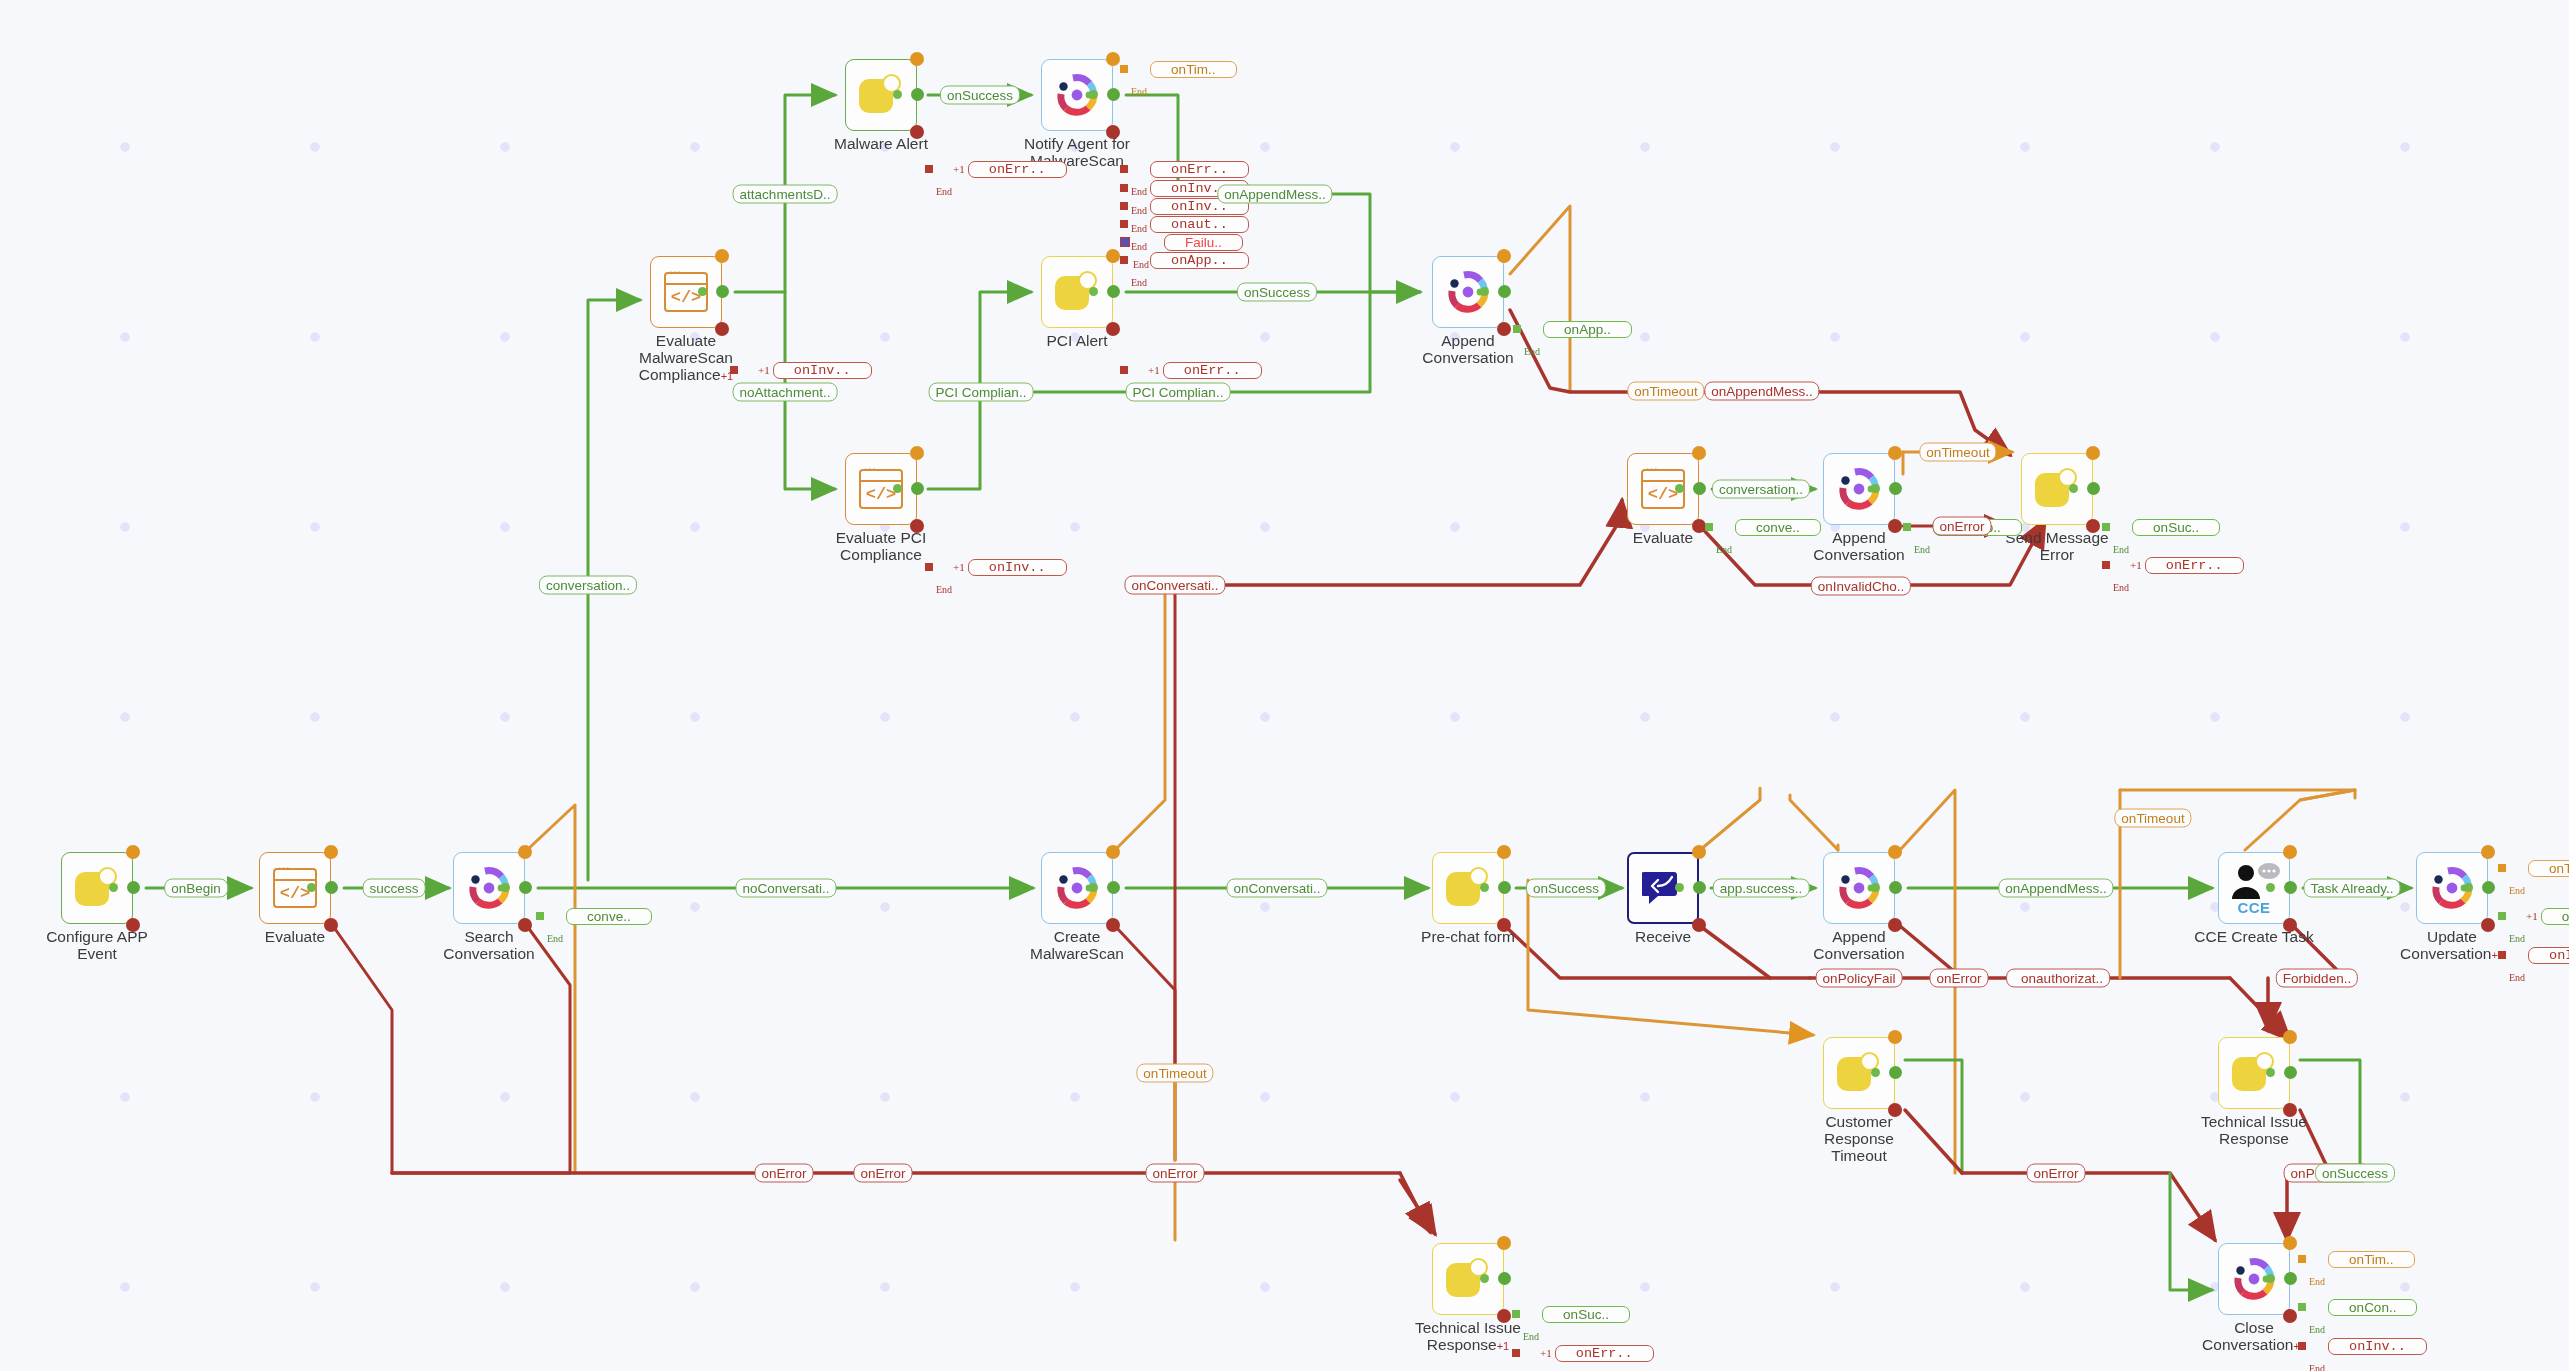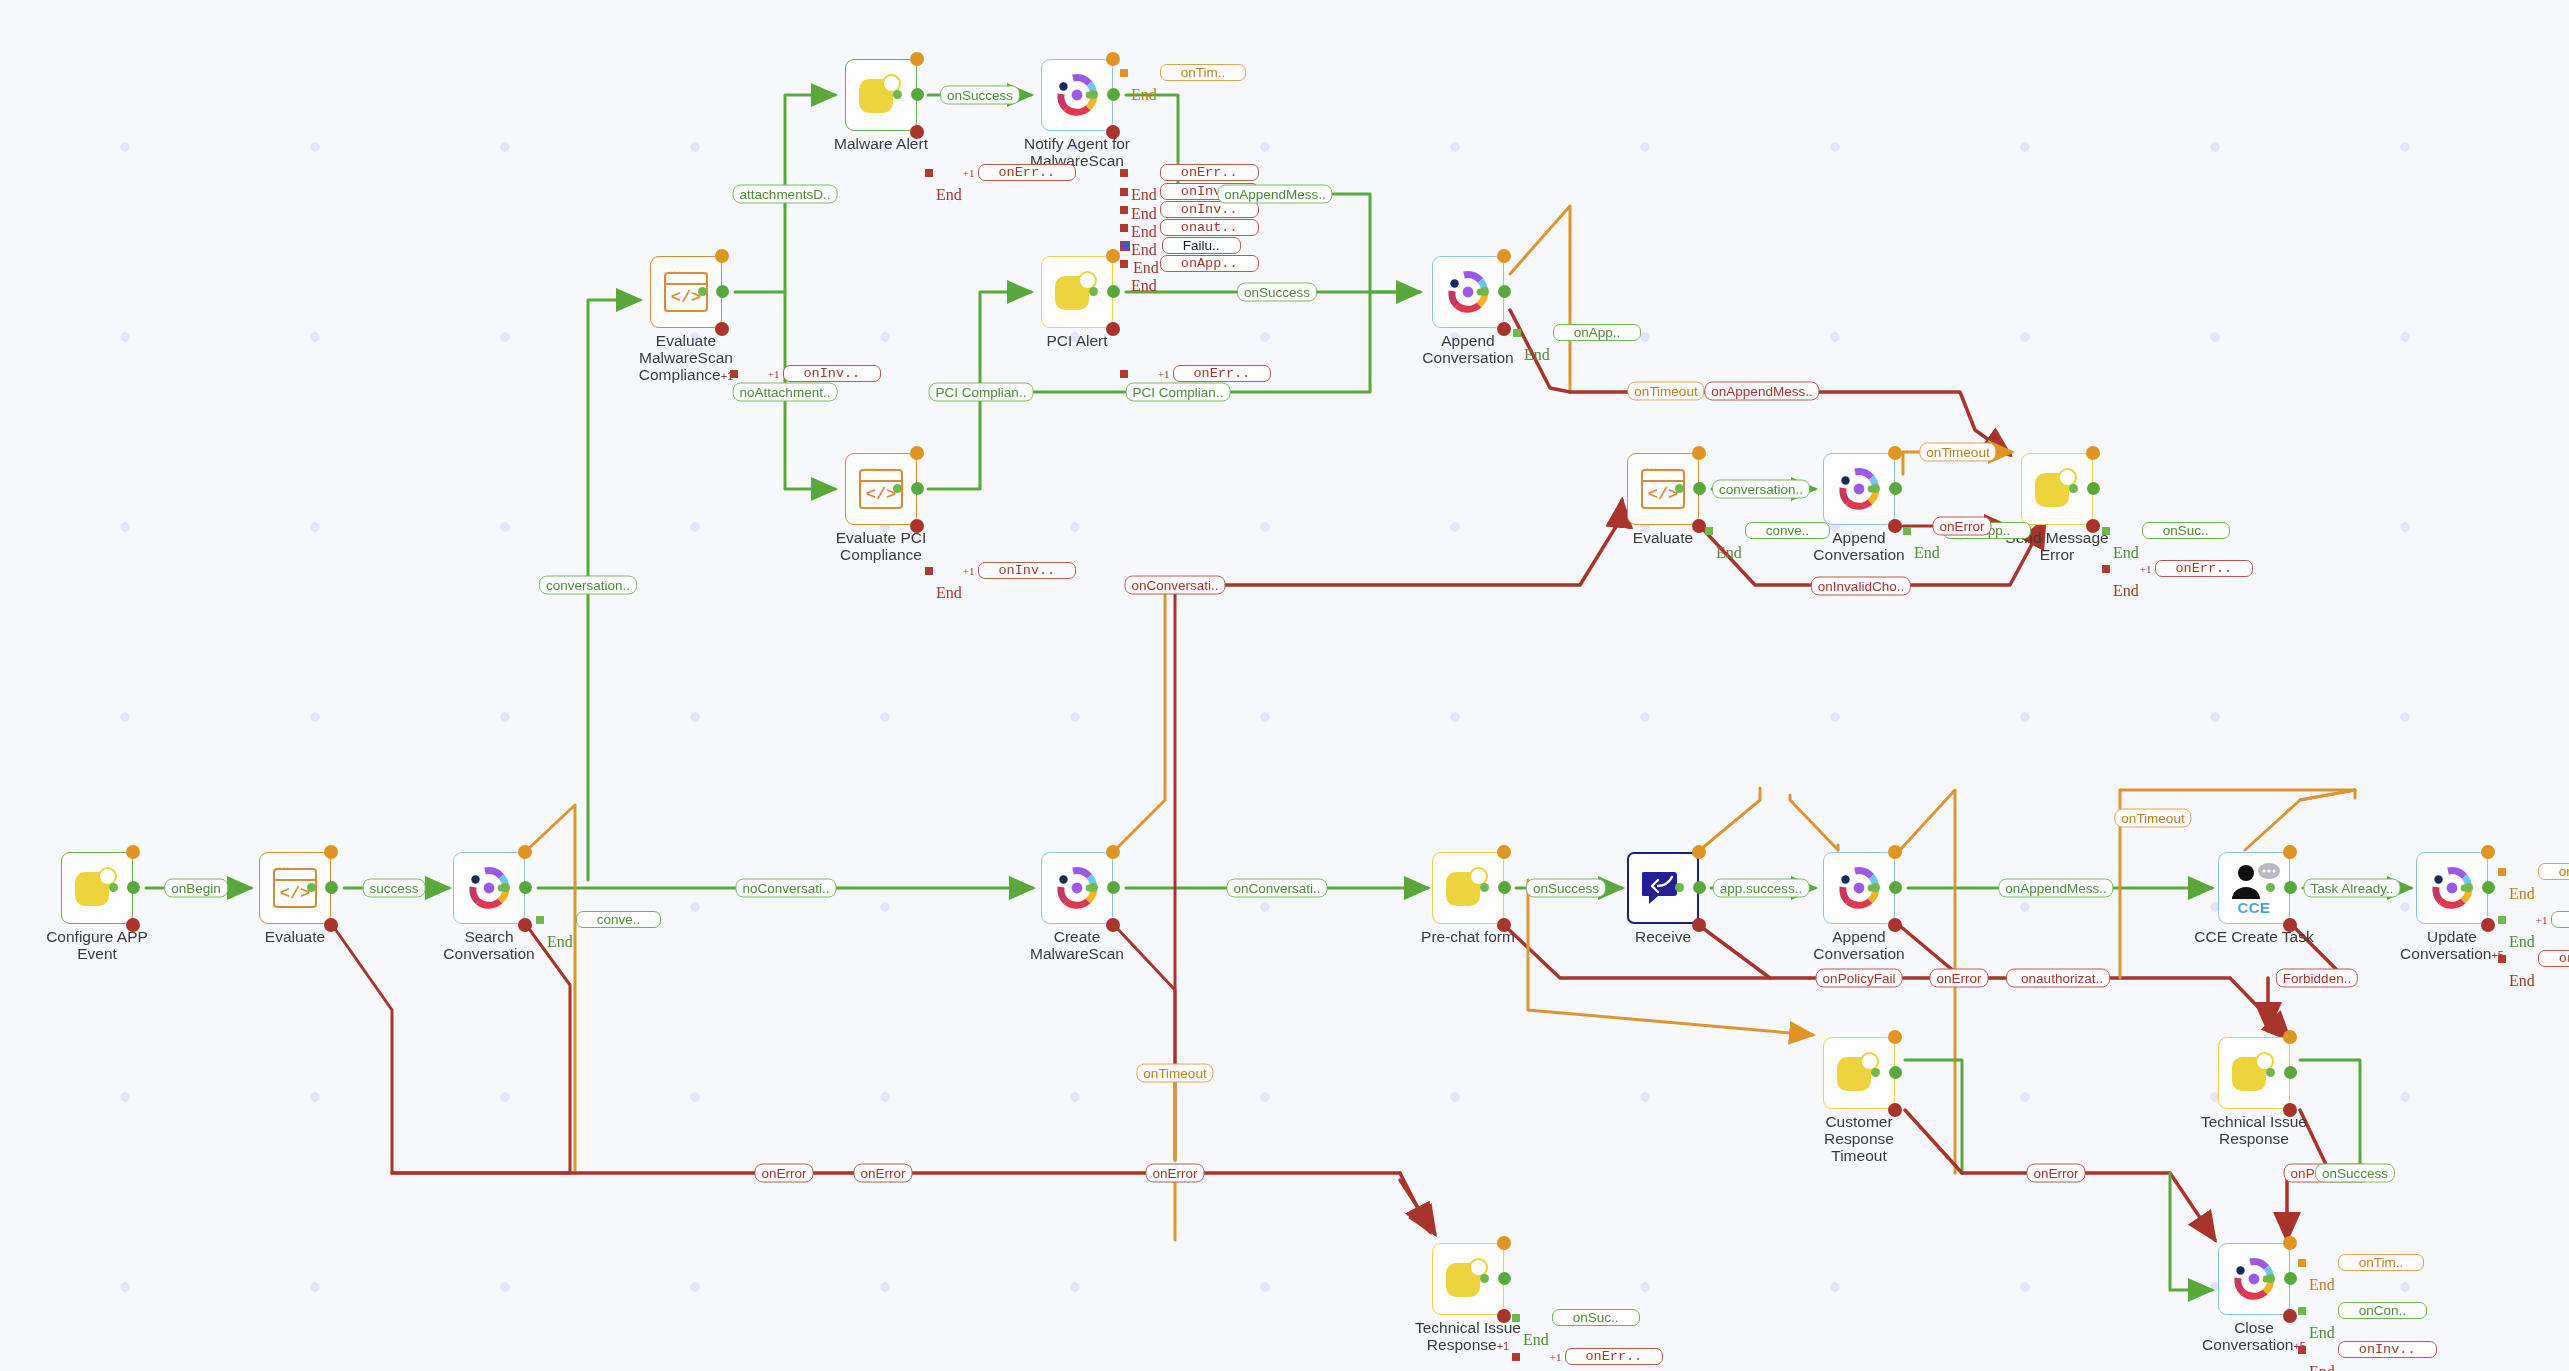--- a/index.html
+++ b/index.html
@@ -77,37 +77,37 @@
   .port{position:absolute;border-radius:50%;}
   .port.out-green{width:13px;height:13px;background:#5aa83c;}
   .port.out-green-sm{width:9px;height:9px;background:#6fb84a;}
   .port.out-red{width:14px;height:14px;background:#a8342b;}
   .port.out-orange{width:14px;height:14px;background:#e09422;}
 
   
   .endm{position:absolute;display:flex;align-items:center;gap:3px;white-space:nowrap;
     font-family:"Liberation Serif", serif;font-size:14px;}
   .endm .sq{width:8px;height:8px;display:inline-block;}
-  .endm .txt{font-size:16px;margin-top:45px;}
+  .endm .txt{font-size:10px;margin-top:45px;}
   .endm .chip{
     border-radius:7px;padding:0px 20px;font-size:13.5px;
     font-family:"Liberation Sans", sans-serif;background:#fdfdfd;
   }
   .endm.green .sq{background:#6fb84a;}
   .endm.green .txt{color:#4d8b35;}
   .endm.green .chip{border:1.2px solid #6fb84a;color:#4d8b35;}
   .endm.red .sq{background:#b33a2f;}
   .endm.red .txt{color:#a8342b;}
   .endm.red .chip{border:1.2px solid #c0564c;color:#a8342b;font-family:Liberation Mono, monospace;}
   .endm.orange .sq{background:#e09422;}
   .endm.orange .txt{color:#c27d18;}
   .endm.orange .chip{border:1.2px solid #e0a251;color:#c27d18;}
   .endm.purple .sq{background:#5b4fb0;border:1.5px solid #b33a2f;}
   .endm.purple .txt{color:#a8342b;}
-  .endm.purple .chip{border:1.2px solid #c0564c;color:#0f172a;}
+  .endm.purple .chip{border:1.2px solid #c0564c;color:#ef4444;margin-left:12px;}
   .endm .plus{font-size:11px;color:#a8342b;margin-left:-2px;}
 
   
   .elbl{
     position:absolute;transform:translate(-50%,-50%);
     padding:1px 6px;border-radius:8px;background:#fbfcfd;
     font-size:13.5px;white-space:nowrap;line-height:15px;
   }
   .elbl.green{border:1.2px solid #7cb85f;color:#4d8b35;}
   .elbl.red{border:1.2px solid #c0564c;color:#a8342b;}

